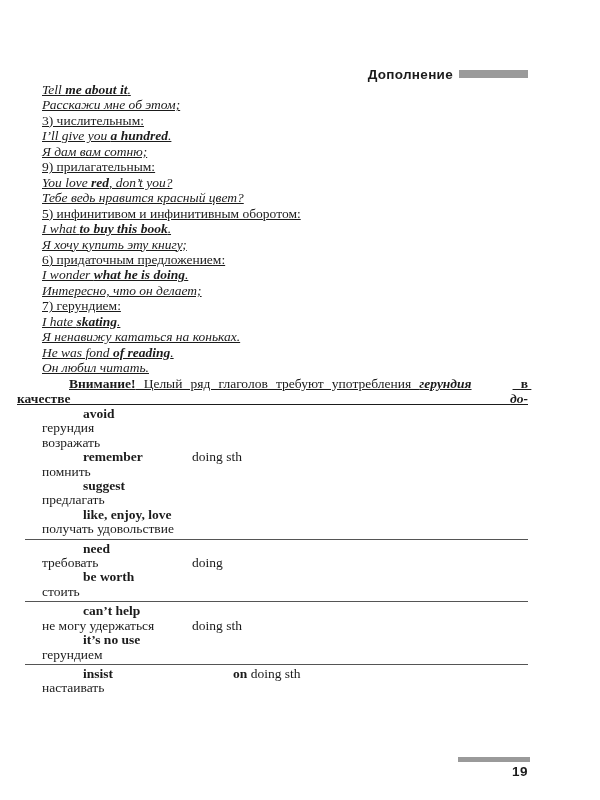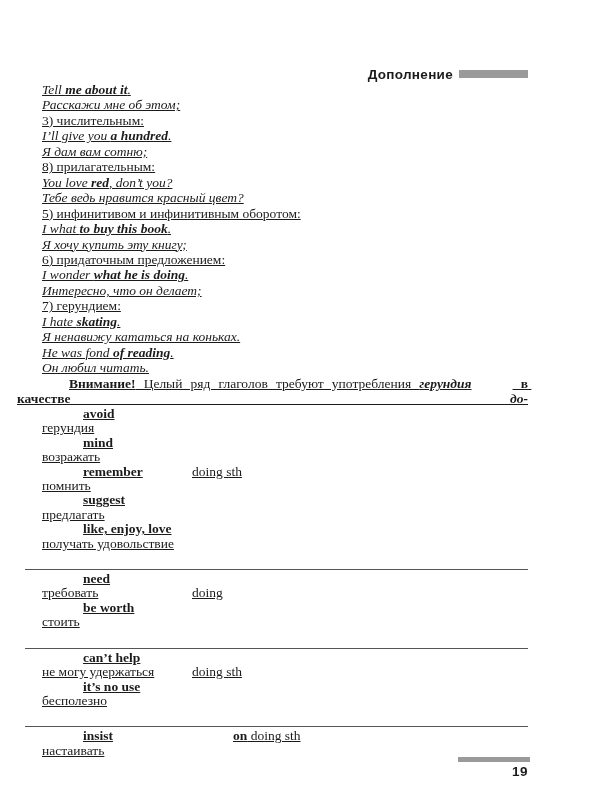--- a/index.html
+++ b/index.html
@@ -28,21 +28,21 @@
     margin-left:-25px; width:511px; text-indent:11px;
     text-align:justify; text-align-last:justify;
   }
   .para-cont { margin-left:-25px; width:511px; }
   .seg-r { font-style:normal; font-weight:normal; }
   .seg-i { font-style:italic;  font-weight:normal; }
   .seg-b { font-style:normal; font-weight:bold;margin-left:41px; }
   .seg-bi{ font-style:italic;  font-weight:bold; }
   
   .vtable { margin-left:-17px; width:503px; margin-top:0.5px; }
-  .tgroup { border-bottom:1.5px solid #555; padding-bottom:18px; margin-bottom:2px;text-decoration:underline; }
+  .tgroup { border-bottom:1.5px solid #555; padding-bottom:2px; margin-bottom:2px; }
   .tgroup.last { border-bottom:none; }
   .trow { display:flex; line-height:14.4px; padding-left:17px; }
   .tc1 { width:150px; flex:0 0 150px; }
   .tc2 { flex:1; }
   
   .footer {
     position:absolute; top:717px; left:456px; width:74px;
     display:flex; flex-direction:column; align-items:flex-end;margin-top:40px;
   }
   .footer-bar { width:72px; height:5px; background:#9a9a9a; }
@@ -61,21 +61,21 @@
     <span class="header-bar"></span>
   </div>
 
   <div class="body">
 
     <div class="line t-en"><span class="seg-i">Tell </span><span class="seg-bi">me about it</span><span class="seg-i">.</span></div>
       <div class="line t-ru"><span class="seg-i">Расскажи мне об этом;</span></div>
       <div class="line t-num"><span class="seg-r">3) числительным:</span></div>
       <div class="line t-en"><span class="seg-i">I’ll give you </span><span class="seg-bi">a hundred</span><span class="seg-i">.</span></div>
       <div class="line t-ru"><span class="seg-i">Я дам вам сотню;</span></div>
-      <div class="line t-num"><span class="seg-r">8) прилагательным:</span></div>
+      <div class="line t-num"><span class="seg-r">9) прилагательным:</span></div>
       <div class="line t-en"><span class="seg-i">You love </span><span class="seg-bi">red</span><span class="seg-i">, don’t you?</span></div>
       <div class="line t-ru"><span class="seg-i">Тебе ведь нравится красный цвет?</span></div>
       <div class="line t-num"><span class="seg-r">5) инфинитивом и инфинитивным оборотом:</span></div>
       <div class="line t-en"><span class="seg-i">I what </span><span class="seg-bi">to buy this book</span><span class="seg-i">.</span></div>
       <div class="line t-ru"><span class="seg-i">Я хочу купить эту книгу;</span></div>
       <div class="line t-num"><span class="seg-r">6) придаточным предложением:</span></div>
       <div class="line t-en"><span class="seg-i">I wonder </span><span class="seg-bi">what he is doing</span><span class="seg-i">.</span></div>
       <div class="line t-ru"><span class="seg-i">Интересно, что он делает;</span></div>
       <div class="line t-num"><span class="seg-r">7) герундием:</span></div>
       <div class="line t-en"><span class="seg-i">I hate </span><span class="seg-bi">skating</span><span class="seg-i">.</span></div>
@@ -87,21 +87,20 @@
         <div class="tgroup">
           <div class="trow">
             <div class="tc1"><span class="seg-b">avoid</span></div>
             <div class="tc2"></div>
           </div>
           <div class="trow">
             <div class="tc1"><span class="seg-r">герундия</span></div>
             <div class="tc2"></div>
           </div>
           <div class="trow">
-            <div class="tc1"><span class="seg-b">mind</span></div>
             <div class="tc2"></div>
           </div>
           <div class="trow">
             <div class="tc1"><span class="seg-r">возражать</span></div>
             <div class="tc2"></div>
           </div>
           <div class="trow">
             <div class="tc1"><span class="seg-b">remember</span></div>
             <div class="tc2"><span class="seg-r">doing sth</span></div>
           </div>
@@ -151,21 +150,21 @@
           </div>
           <div class="trow">
             <div class="tc1"><span class="seg-r">не могу удержаться</span></div>
             <div class="tc2"><span class="seg-r">doing sth</span></div>
           </div>
           <div class="trow">
             <div class="tc1"><span class="seg-b">it’s no use</span></div>
             <div class="tc2"></div>
           </div>
           <div class="trow">
-            <div class="tc1"><span class="seg-r">бесполезно</span></div>
+            <div class="tc1"><span class="seg-r">герундием</span></div>
             <div class="tc2"></div>
           </div>
         </div>
         <div class="tgroup last">
           <div class="trow">
             <div class="tc1"><span class="seg-b">insist</span></div>
             <div class="tc2"><span class="seg-b">on</span><span class="seg-r"> doing sth</span></div>
           </div>
           <div class="trow">
             <div class="tc1"><span class="seg-r">настаивать</span></div>

